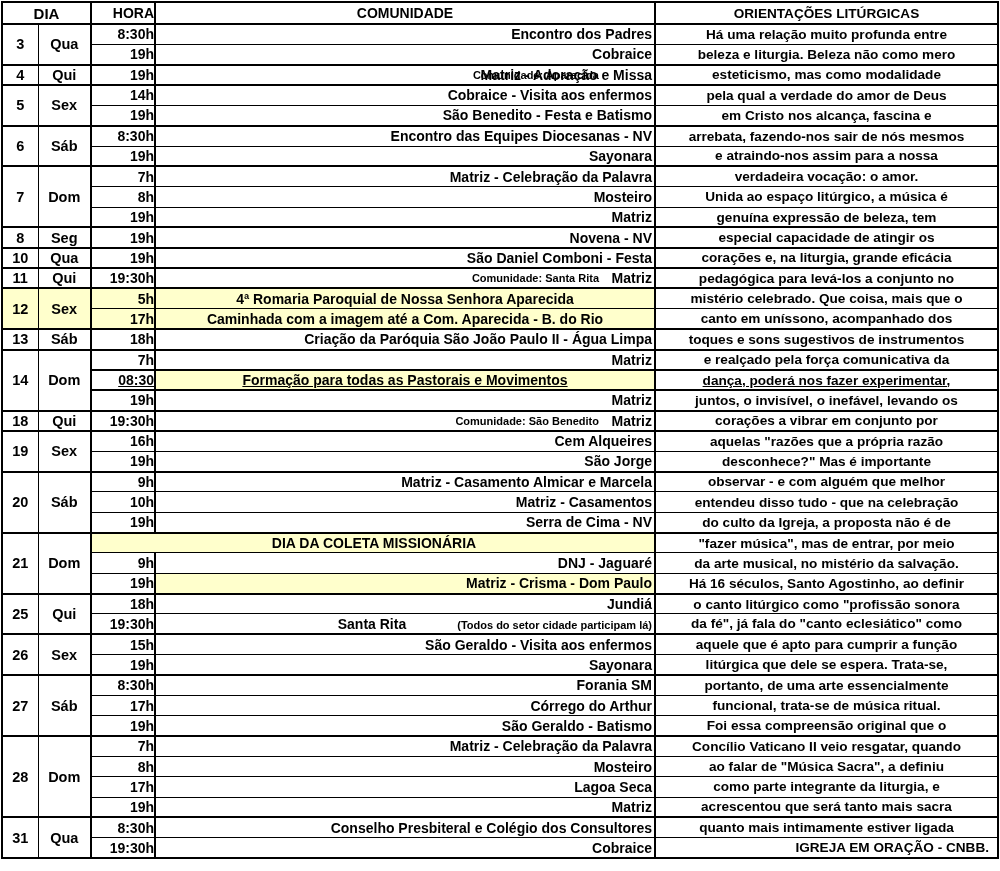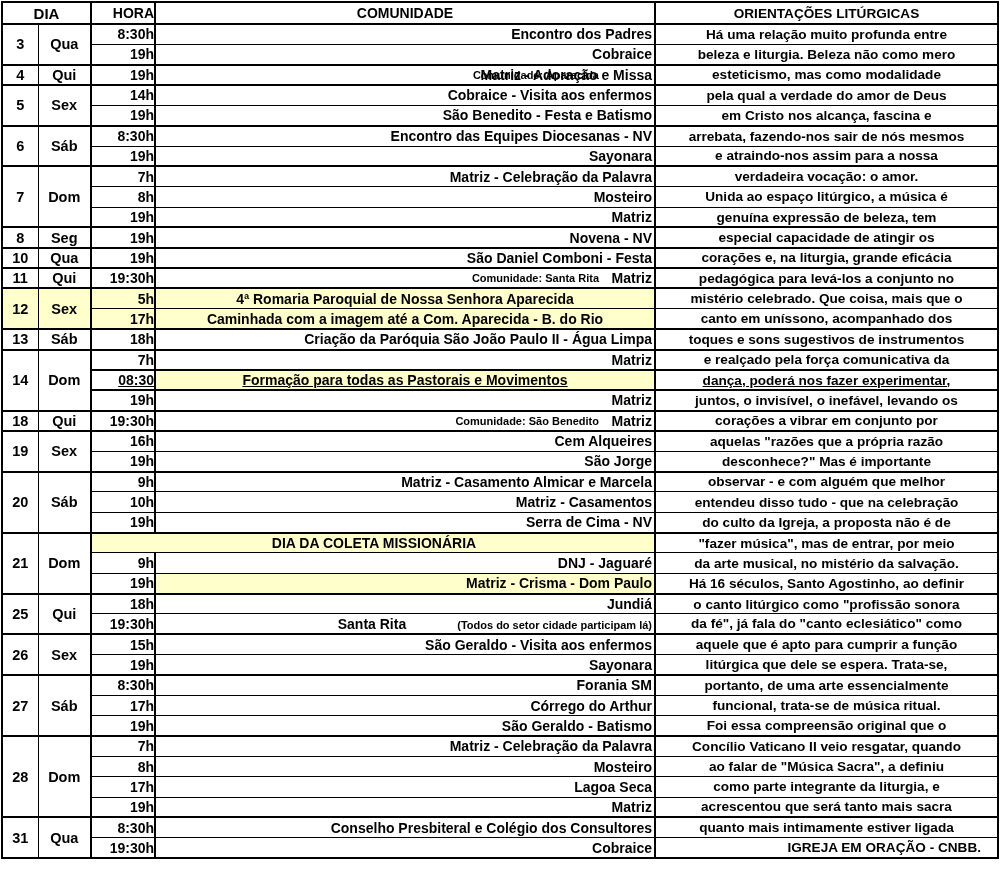--- a/index.html
+++ b/index.html
@@ -42,21 +42,21 @@
   .c-hora { text-align: right; font-size: 14px; border-left: 2px solid #000; }
   .c-com  { text-align: right; font-size: 14px; padding-left: 5px; padding-right: 2px;
             border-left: 2px solid #000; position: relative; }
   .c-ori  { text-align: center; font-size: 13.6px; border-left: 2px solid #000; padding: 0 2px; }
 
   .day-top td { border-top: 2px solid #000; }
   tr.boxed td { border-top: 2px solid #000; border-bottom: 2px solid #000; text-decoration: underline; }
 
   .hl { background: var(--hl, #FFFFCC); }
   .ctr { text-align: center; padding-left: 2px; }
-  .c-ori.last { text-align: right; padding-right: 16px; }
+  .c-ori.last { text-align: right; padding-right: 8px; }
 
   .note {
     position: absolute; right: 55px; top: 50%;
     transform: translateY(-50%);
     font-size: 11px; font-weight: 700;
   }
   .sm { font-size: 11px; font-weight: 700; padding-left: 48px; }
 </style>
 </head>
 <body>

